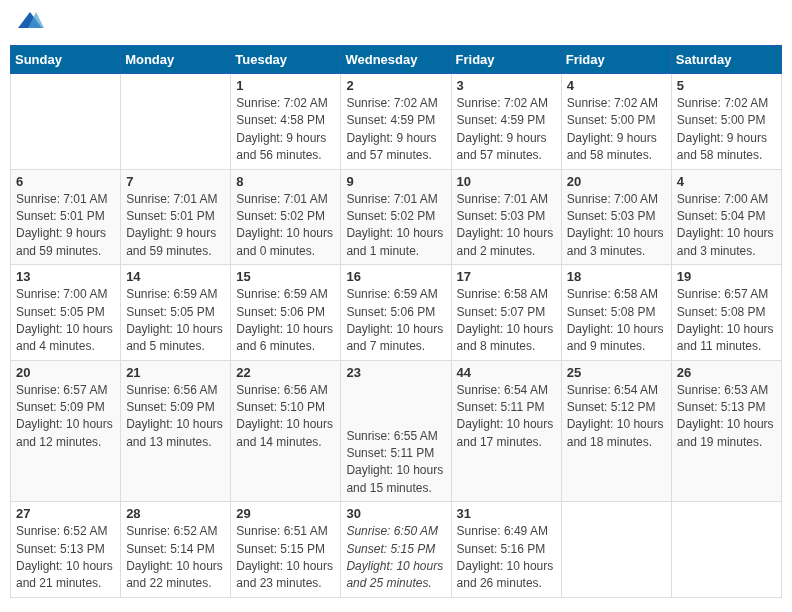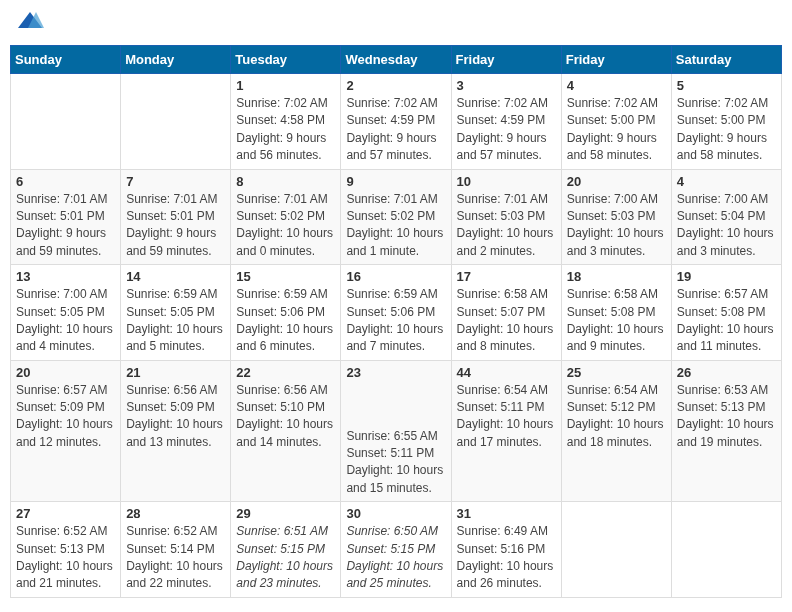--- a/index.html
+++ b/index.html
@@ -301,21 +301,21 @@
 Daylight: 10 hours and 21 minutes.</div>
         </td>
         <td>
           <span class="day-number">28</span>
           <div class="day-info" style="white-space: pre-line;">Sunrise: 6:52 AM
 Sunset: 5:14 PM
 Daylight: 10 hours and 22 minutes.</div>
         </td>
         <td>
           <span class="day-number">29</span>
-          <div class="day-info" style="white-space: pre-line; font-style: italic;">Sunrise: 6:51 AM
+          <div class="day-info" style="white-space: pre-line;">Sunrise: 6:51 AM
 Sunset: 5:15 PM
 Daylight: 10 hours and 23 minutes.</div>
         </td>
         <td>
           <span class="day-number">30</span>
           <div class="day-info" style="white-space: pre-line; font-style: italic;">Sunrise: 6:50 AM
 Sunset: 5:15 PM
 Daylight: 10 hours and 25 minutes.</div>
         </td>
         <td>

